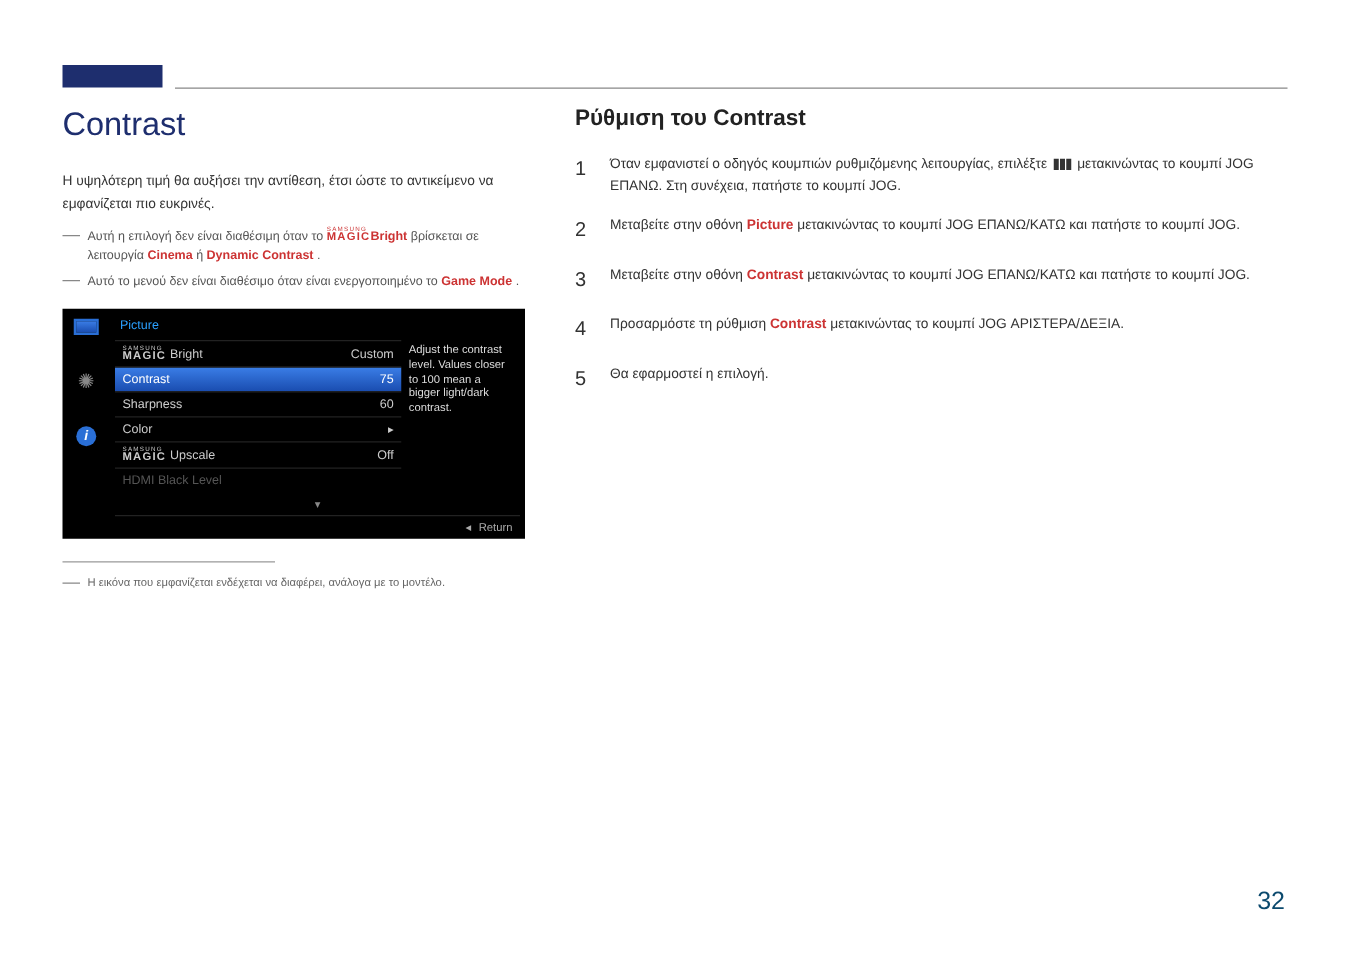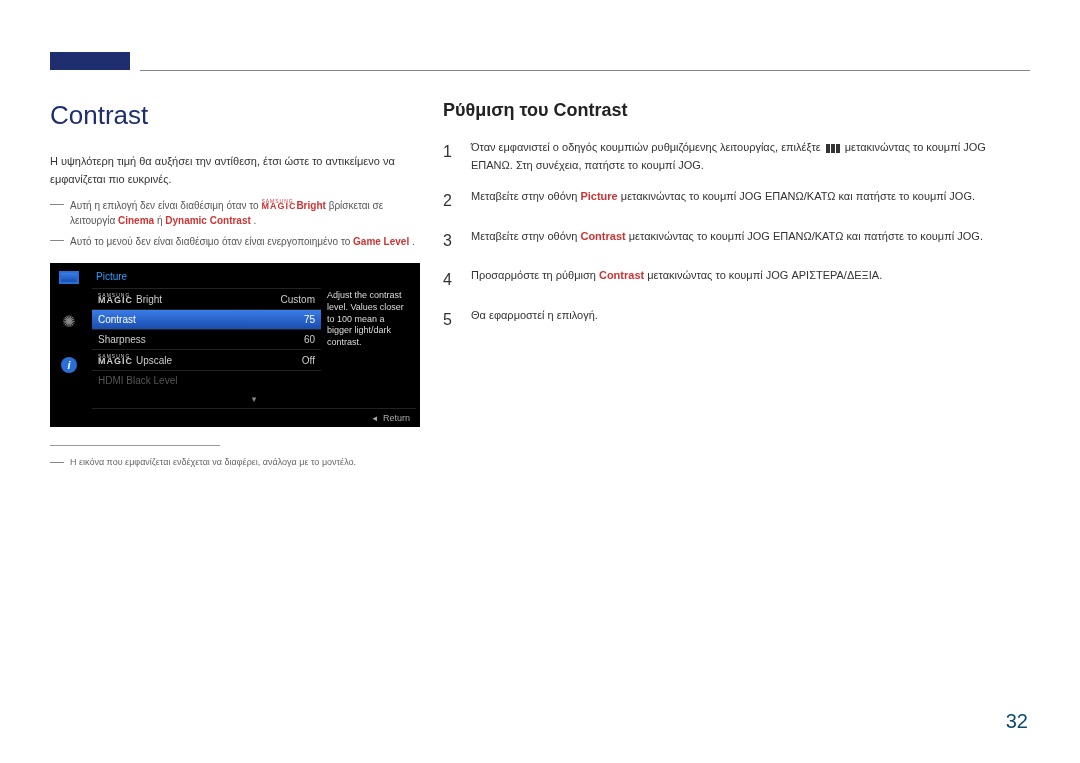--- a/index.html
+++ b/index.html
@@ -24,22 +24,22 @@
   .top-tab {
     position: absolute;
     top: 52px;
     left: 50px;
     width: 80px;
     height: 18px;
     background: #1e2e6e;
   }
   .columns {
     display: flex;
-    gap: 13px;
-    margin-top: 50px;
+    gap: 30px;
+    margin-top: 34px;
   }
   .col-left { width: 380px; }
   .col-right { flex: 1; }
   .h-title {
     color: #1e2e6e;
     font-size: 26px;
     font-weight: 400;
     margin-bottom: 22px;
   }
   .h-sub {
@@ -213,21 +213,21 @@
           <span> ή </span>
           <span class="hl" style="font-weight:bold">Dynamic Contrast</span>
           <span>.</span>
         </div>
       </div>
 
       <div class="note-item">
         <div class="note-dash"></div>
         <div>
           <span>Αυτό το μενού δεν είναι διαθέσιμο όταν είναι ενεργοποιημένο το </span>
-          <span class="hl" style="font-weight:bold">Game Level</span>
+          <span class="hl" style="font-weight:bold">Game Mode</span>
           <span>.</span>
         </div>
       </div>
 
       <div class="osd">
         <div class="osd-body">
           <div class="osd-side">
             <div class="osd-side-icon">
                 <div class="monitor-ico"></div>
               </div>
@@ -249,20 +249,24 @@
                   </div>
                   <div class="osd-row sel">
                     <span class="lbl">Contrast</span>
                     <span class="val">75</span>
                   </div>
                   <div class="osd-row">
                     <span class="lbl">Sharpness</span>
                     <span class="val">60</span>
                   </div>
                   <div class="osd-row">
+                    <span class="lbl">Color</span>
+                    <span class="val"><span class="arrow-small">▸</span></span>
+                  </div>
+                  <div class="osd-row">
                     <span class="lbl">
                       <span class="magic-inline"><span>SAMSUNG</span><span class="mlabel">MAGIC</span></span>
                       <span>Upscale</span>
                     </span>
                     <span class="val">Off</span>
                   </div>
                   <div class="osd-row dim">
                     <span class="lbl">HDMI Black Level</span>
                     <span class="val"></span>
                   </div>

